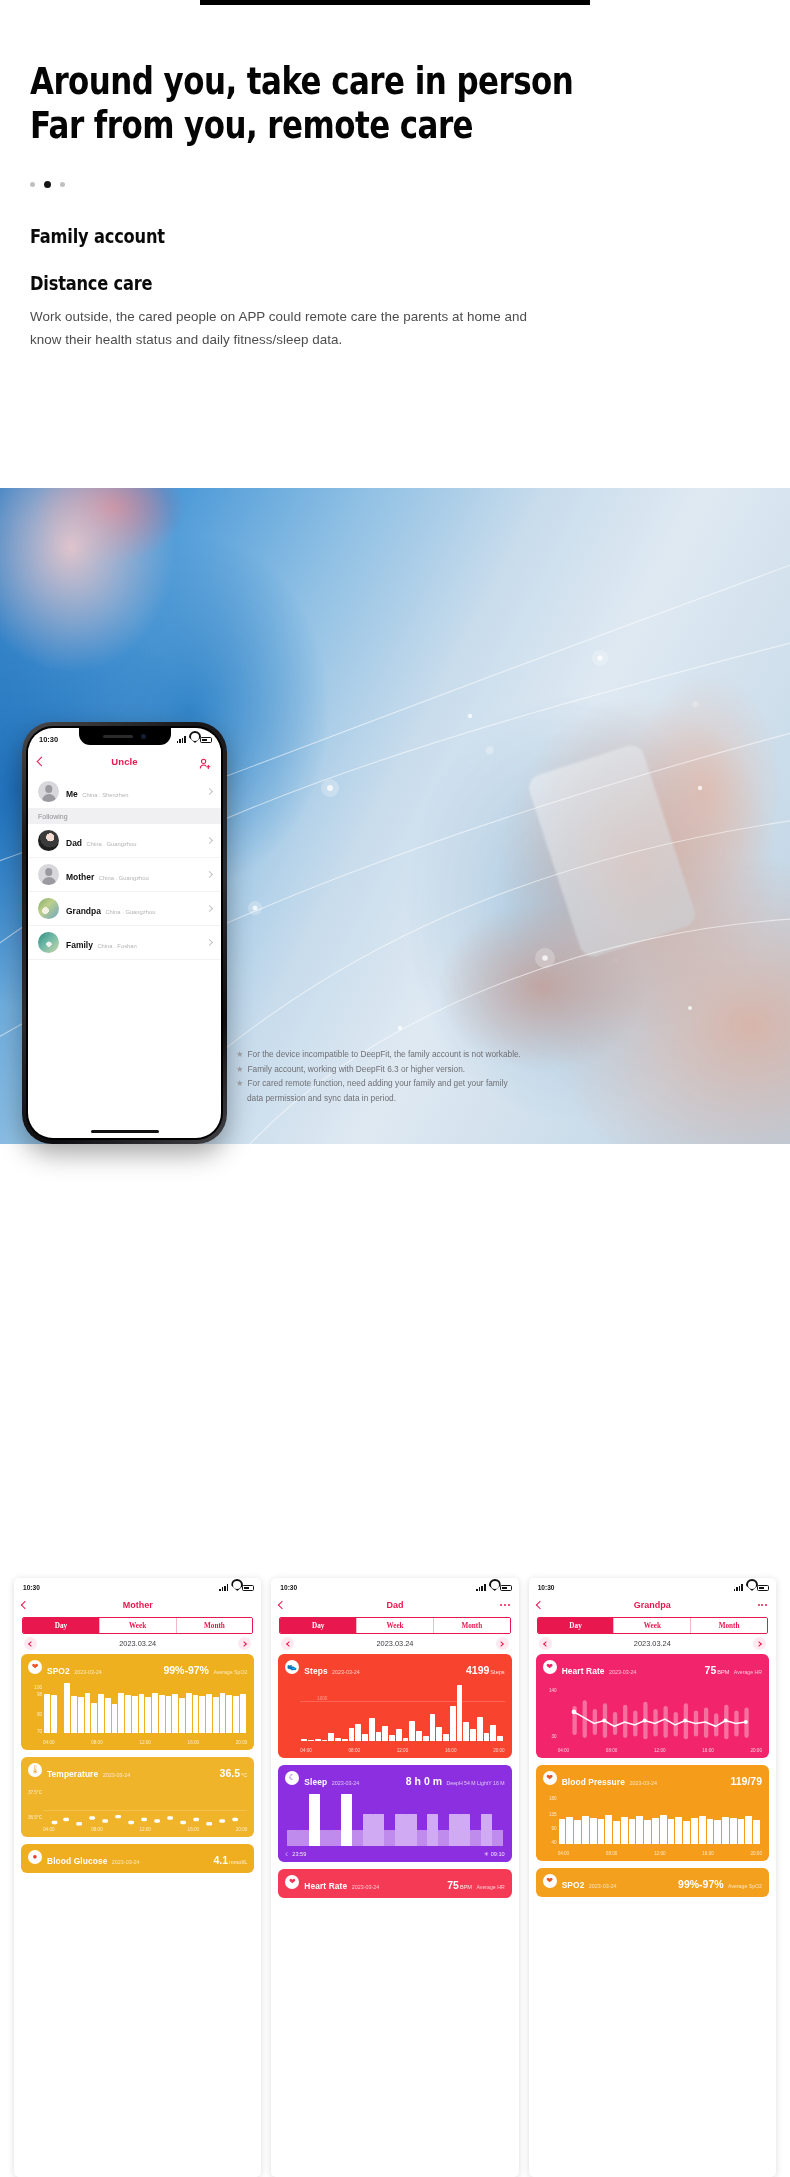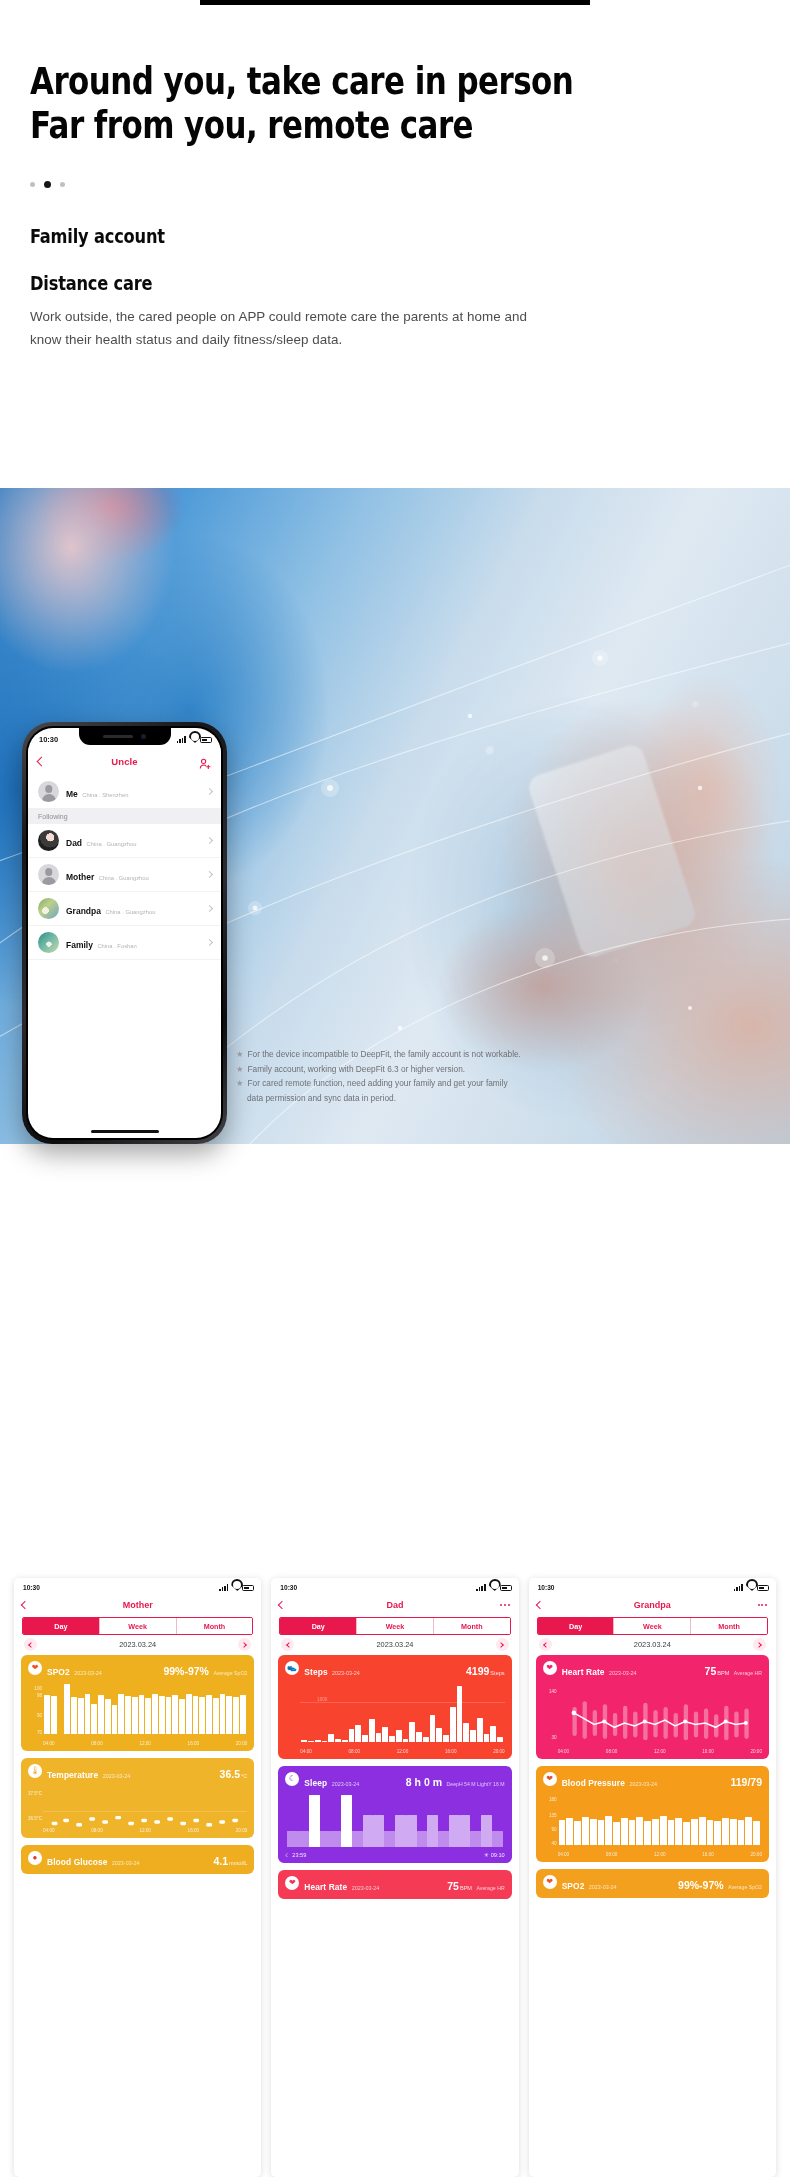--- a/index.html
+++ b/index.html
@@ -200,21 +200,21 @@
   .mini .sb {
     height: 17px; display: flex; align-items: center; justify-content: space-between;
     padding: 2px 7px 0 9px; font-size: 6.6px; font-weight: 700; color: #111;
   }
   .mini .nb { height: 20px; position: relative; display: flex; align-items: center; padding: 0 8px; }
   .mini .nb .t { position: absolute; left: 0; right: 0; text-align: center; font-size: 9px; font-weight: 700; color: #e8174e; }
   .mini .nb .bk { width: 6px; height: 6px; border-left: 1.6px solid #e8174e; border-bottom: 1.6px solid #e8174e; transform: rotate(45deg); }
   .mini .nb .dots3 { position: absolute; right: 9px; display: flex; gap: 1.6px; }
   .mini .nb .dots3 span { width: 2px; height: 2px; border-radius: 50%; background: #e8174e; display: block; }
 
-  .seg { display: flex; margin: 2px 8px 0; border: 1px solid #e8174e; border-radius: 2px; overflow: hidden; }
+  .seg { display: flex; margin: 2px 8px 0; border: 1px solid #e8174e; border-radius: 2px; overflow: hidden; font-family: Liberation Serif, serif; }
   .seg div { flex: 1; text-align: center; font-size: 7.2px; font-weight: 700; padding: 3.5px 0; color: #e8174e; background: #fff; border-right: 1px solid #f3b9c8; }
   .seg div:last-child { border-right: none; }
   .seg div.on { background: #e8174e; color: #fff; }
 
   .datenav { display: flex; align-items: center; justify-content: center; gap: 0; padding: 5px 10px 6px; position: relative; }
   .datenav .lab { font-size: 7.4px; color: #3b3b40; font-weight: 400; }
   .dnbtn { width: 13px; height: 13px; border-radius: 50%; background: #fde9ef; display: flex; align-items: center; justify-content: center; position: absolute; }
   .dnbtn.l { left: 10px; } .dnbtn.r { right: 10px; }
   .dnbtn i { width: 4px; height: 4px; border-left: 1.3px solid #e8174e; border-bottom: 1.3px solid #e8174e; display: block; }
   .dnbtn.l i { transform: rotate(45deg); margin-left: 1.5px; }

